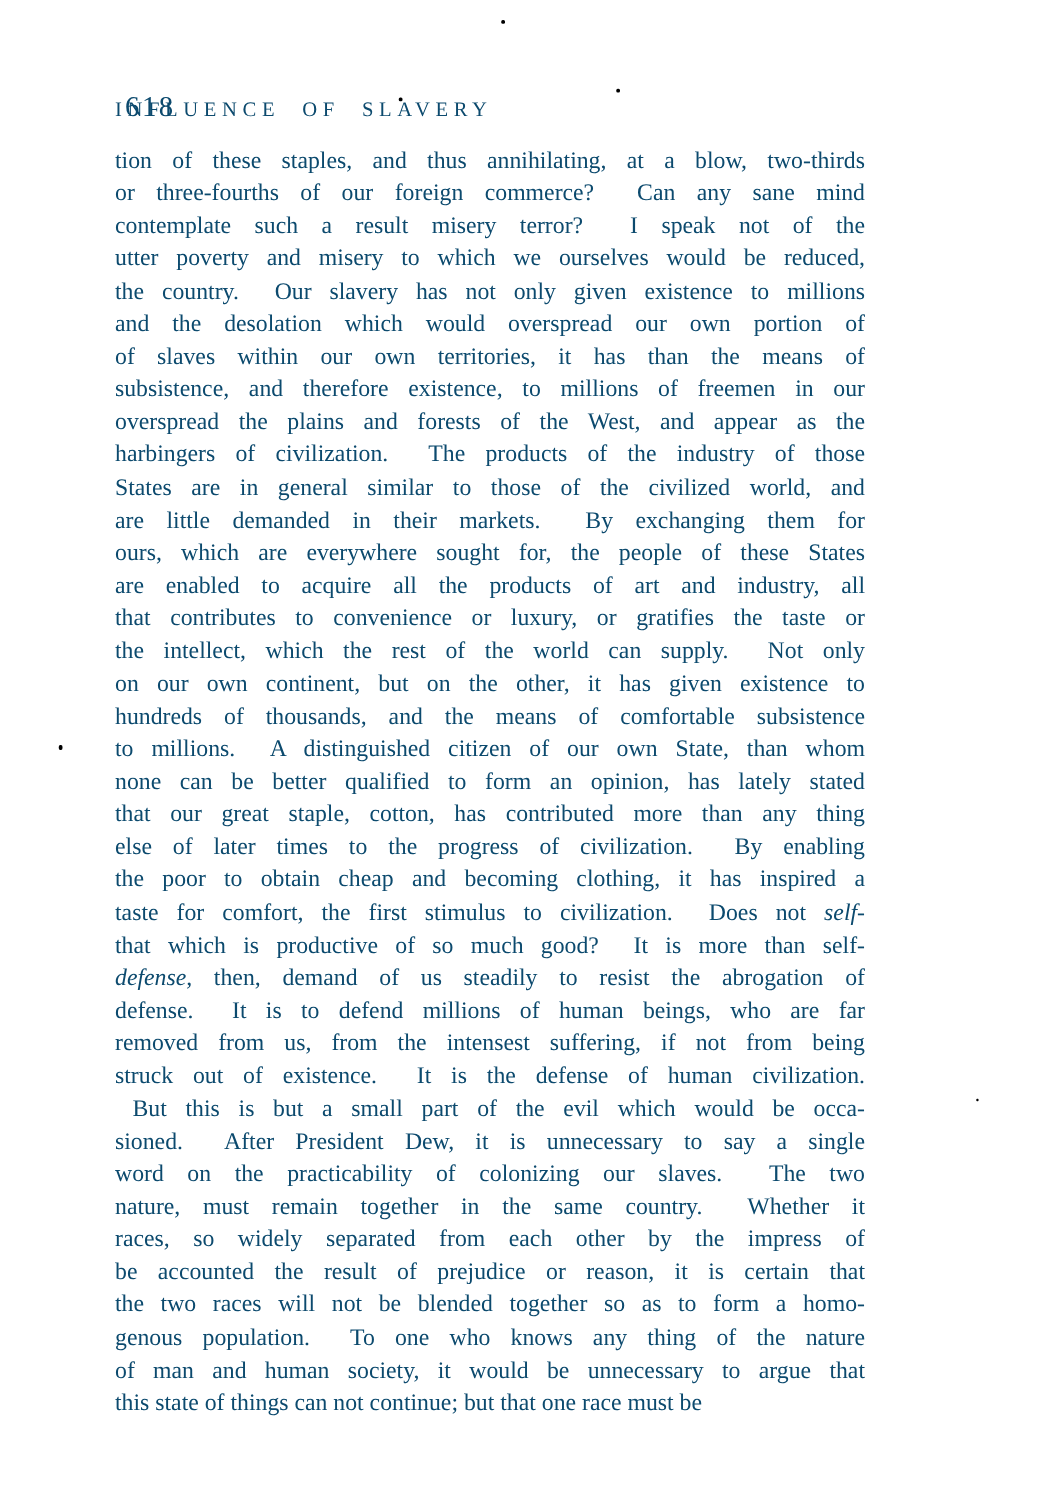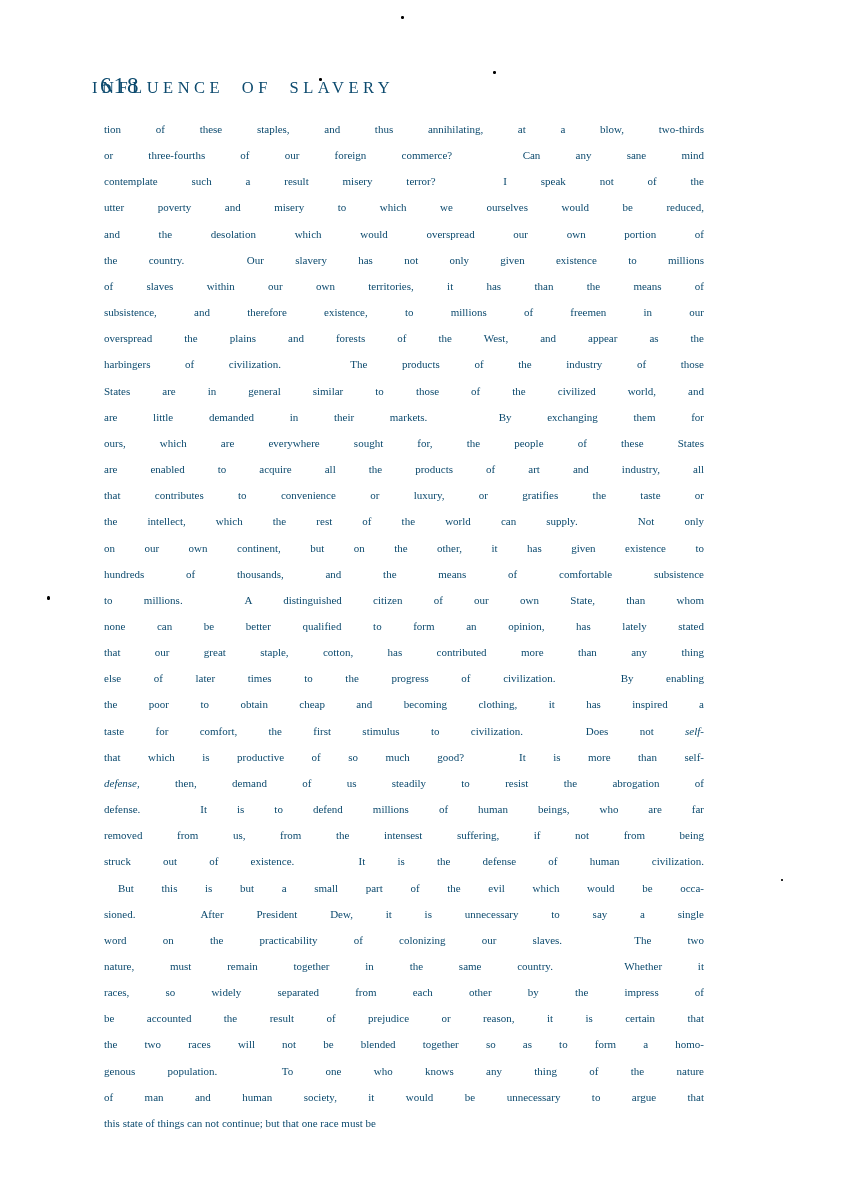--- a/index.html
+++ b/index.html
@@ -31,23 +31,23 @@
     font-size: 16.5px;
     letter-spacing: 4.5px;
     word-spacing: 9px;
     line-height: 24px;
     padding-top: 2px;
     white-space: nowrap;
   }
   .body-text {
     position: absolute;
     top: 116px;
-    left: 104px;
+    left: 92px;
     width: 600px;
-    font-size: 11px;
+    font-size: 19px;
     line-height: 26.15px;
   }
   .line {
     text-align: justify;
     text-align-last: justify;
     white-space: pre-wrap;
   }
   .line.indent { text-indent: 14px; }
   .line.short { text-align-last: left; }
   .it { font-style: italic; font-family: Liberation Serif, serif; }
@@ -65,22 +65,22 @@
   <div class="header">
     <div class="page-num">618</div>
     <div class="running-title">INFLUENCE OF SLAVERY</div>
   </div>
 
   <div class="body-text">
       <div class="line"><span>tion of these staples, and thus annihilating, at a blow, two-thirds</span></div>
       <div class="line"><span>or three-fourths of our foreign commerce?  Can any sane mind</span></div>
       <div class="line"><span>contemplate such a result misery terror?  I speak not of the</span></div>
       <div class="line"><span>utter poverty and misery to which we ourselves would be reduced,</span></div>
+      <div class="line"><span>the country.  Our slavery has not only given existence to millions</span></div>
       <div class="line"><span>and the desolation which would overspread our own portion of</span></div>
-      <div class="line"><span>the country.  Our slavery has not only given existence to millions</span></div>
       <div class="line"><span>of slaves within our own territories, it has than the means of</span></div>
       <div class="line"><span>subsistence, and therefore existence, to millions of freemen in our</span></div>
       <div class="line"><span>overspread the plains and forests of the West, and appear as the</span></div>
       <div class="line"><span>harbingers of civilization.  The products of the industry of those</span></div>
       <div class="line"><span>States are in general similar to those of the civilized world, and</span></div>
       <div class="line"><span>are little demanded in their markets.  By exchanging them for</span></div>
       <div class="line"><span>ours, which are everywhere sought for, the people of these States</span></div>
       <div class="line"><span>are enabled to acquire all the products of art and industry, all</span></div>
       <div class="line"><span>that contributes to convenience or luxury, or gratifies the taste or</span></div>
       <div class="line"><span>the intellect, which the rest of the world can supply.  Not only</span></div>

